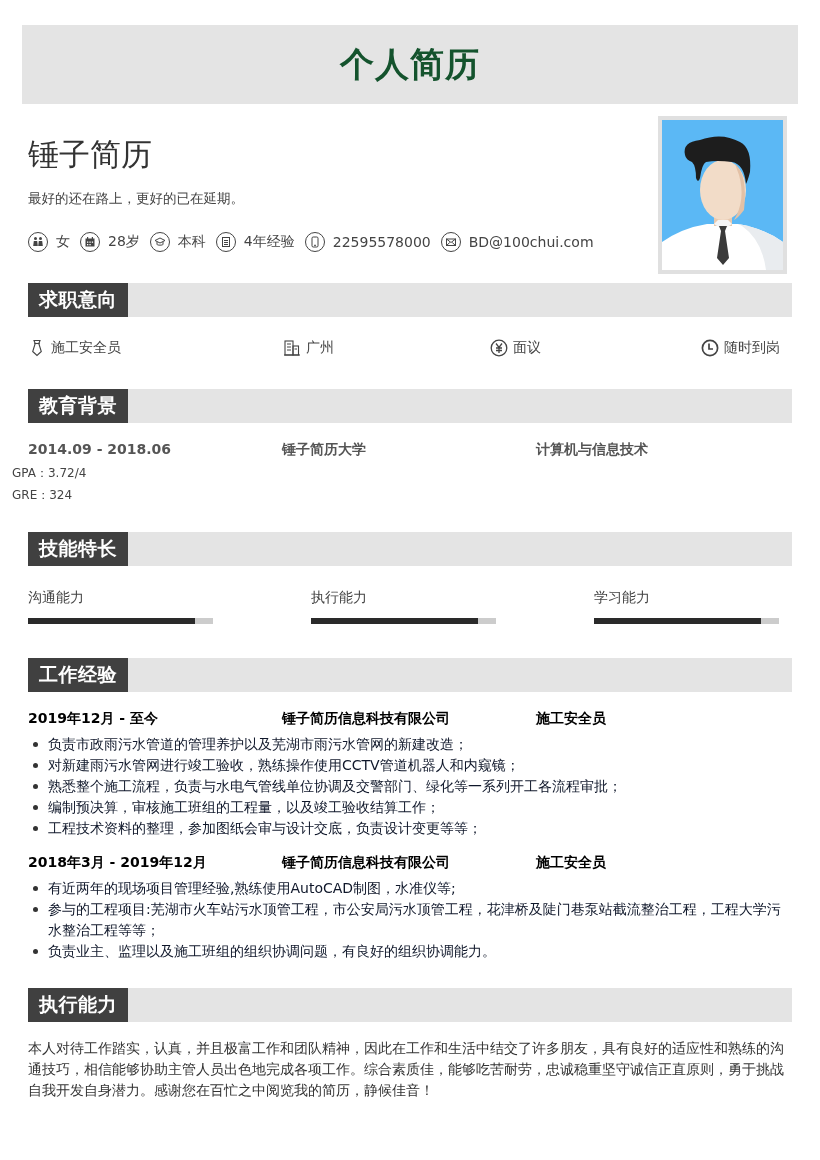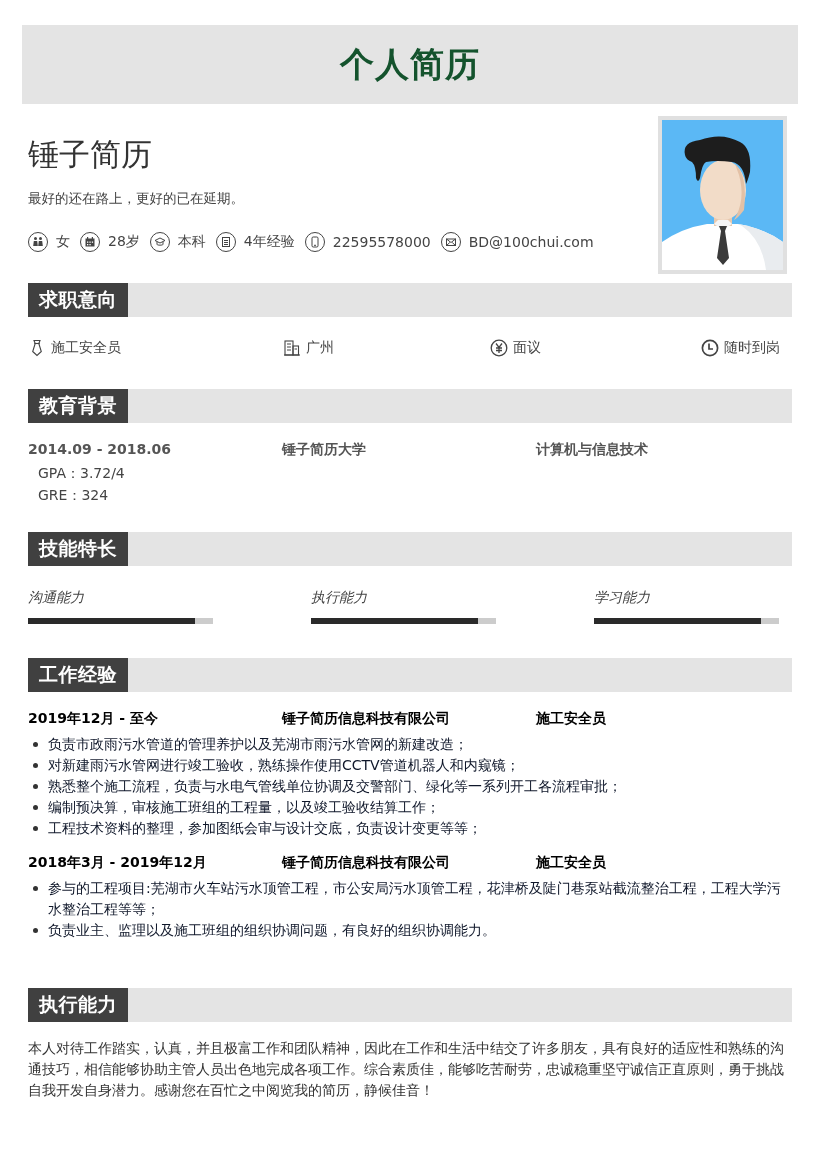--- a/index.html
+++ b/index.html
@@ -37,23 +37,23 @@
     background: #404040; color: #fff; height: 34px; padding: 0 11px;
     font-size: 19px; font-weight: bold; letter-spacing: 0.5px;
   }
 
   .intent-row { position: absolute; left: 28px; top: 337px; width: 764px; height: 22px; font-size: 14px; color: #444; }
   .intent-item { position: absolute; display: flex; align-items: center; top: 0; height: 22px; }
   .intent-item svg { width: 18px; height: 18px; margin-right: 5px; }
 
   .edu-row { position: absolute; left: 28px; top: 441px; font-size: 14px; font-weight: bold; color: #555; }
   .edu-col { position: absolute; top: 0; white-space: nowrap; }
-  .edu-detail { position: absolute; left: 38px; font-size: 14px; color: #444; }
-
-  .skill { position: absolute; font-size: 14px; color: #444; font-style: italic; }
+  .edu-detail { position: absolute; left: 12px; font-size: 12px; color: #444; }
+
+  .skill { position: absolute; font-size: 14px; color: #444; }
   .skill .skill-name { position: absolute; top: 0; left: 0; white-space: nowrap; }
   .skill .bar { position: absolute; top: 29px; left: 0; width: 185px; height: 6px; background: #cccccc; }
   .skill .bar-fill { height: 100%; background: #2a2a2a; }
 
   .job-head { position: absolute; left: 28px; font-size: 14px; font-weight: bold; color: #000000; width: 764px; height: 20px; }
   .job-head span { position: absolute; top: 0; white-space: nowrap; }
   .job-list { position: absolute; left: 28px; width: 764px; list-style: none; font-size: 14px; color: #0f172a; line-height: 21px; }
   .job-list li { position: relative; padding-left: 20px; }
   .job-list li::before {
     content: ""; position: absolute; left: 5px; top: 8px; width: 5px; height: 5px; border-radius: 50%; background: #333;
@@ -240,20 +240,21 @@
   <li>编制预决算，审核施工班组的工程量，以及竣工验收结算工作；</li>
   <li>工程技术资料的整理，参加图纸会审与设计交底，负责设计变更等等；</li>
 </ul>
 
 <div class="job-head" style="top:854px;">
   <span style="left:0;">2018年3月 - 2019年12月</span>
   <span style="left:254px;">锤子简历信息科技有限公司</span>
   <span style="left:508px;">施工安全员</span>
 </div>
 <ul class="job-list" style="top:878px;">
+  <li>有近两年的现场项目管理经验,熟练使用AutoCAD制图，水准仪等;</li>
   <li>参与的工程项目:芜湖市火车站污水顶管工程，市公安局污水顶管工程，花津桥及陡门巷泵站截流整治工程，工程大学污水整治工程等等；</li>
   <li>负责业主、监理以及施工班组的组织协调问题，有良好的组织协调能力。</li>
 </ul>
 
 <div class="section-header" style="top:988px;">
   <span class="label">执行能力</span>
 </div>
 <p class="self-eval">本人对待工作踏实，认真，并且极富工作和团队精神，因此在工作和生活中结交了许多朋友，具有良好的适应性和熟练的沟通技巧，相信能够协助主管人员出色地完成各项工作。综合素质佳，能够吃苦耐劳，忠诚稳重坚守诚信正直原则，勇于挑战自我开发自身潜力。感谢您在百忙之中阅览我的简历，静候佳音！</p>
 
 </body></html>

